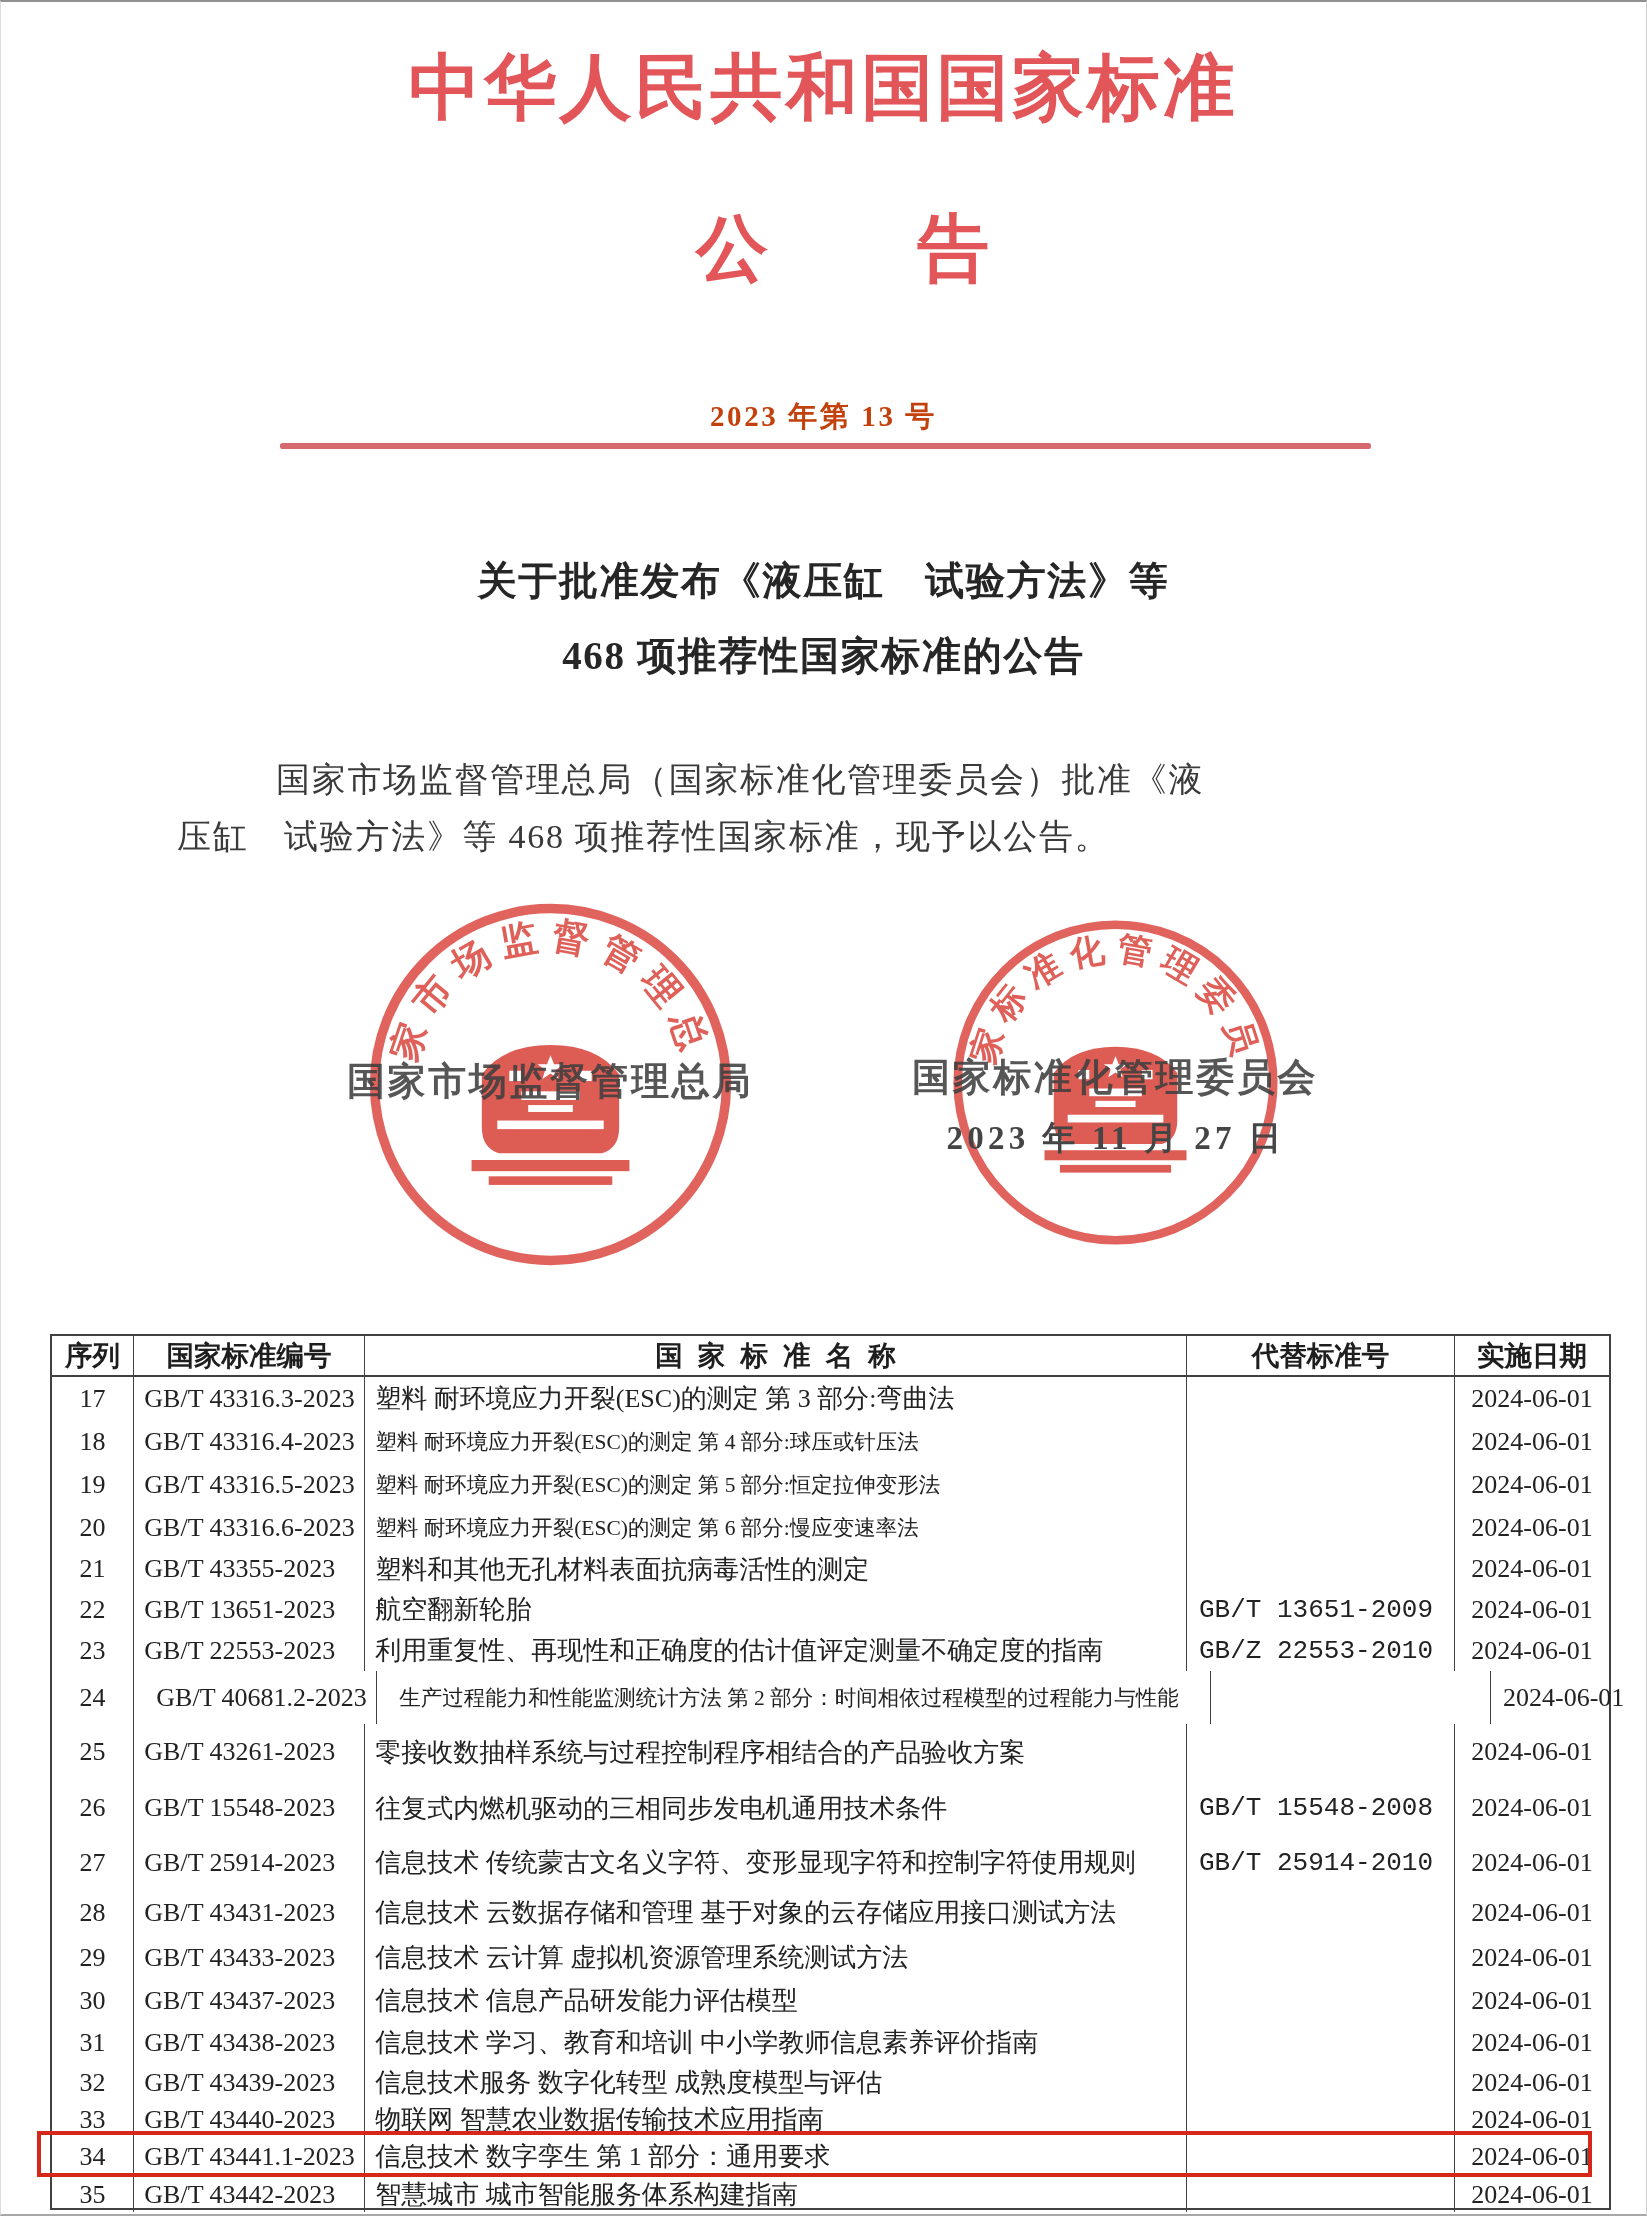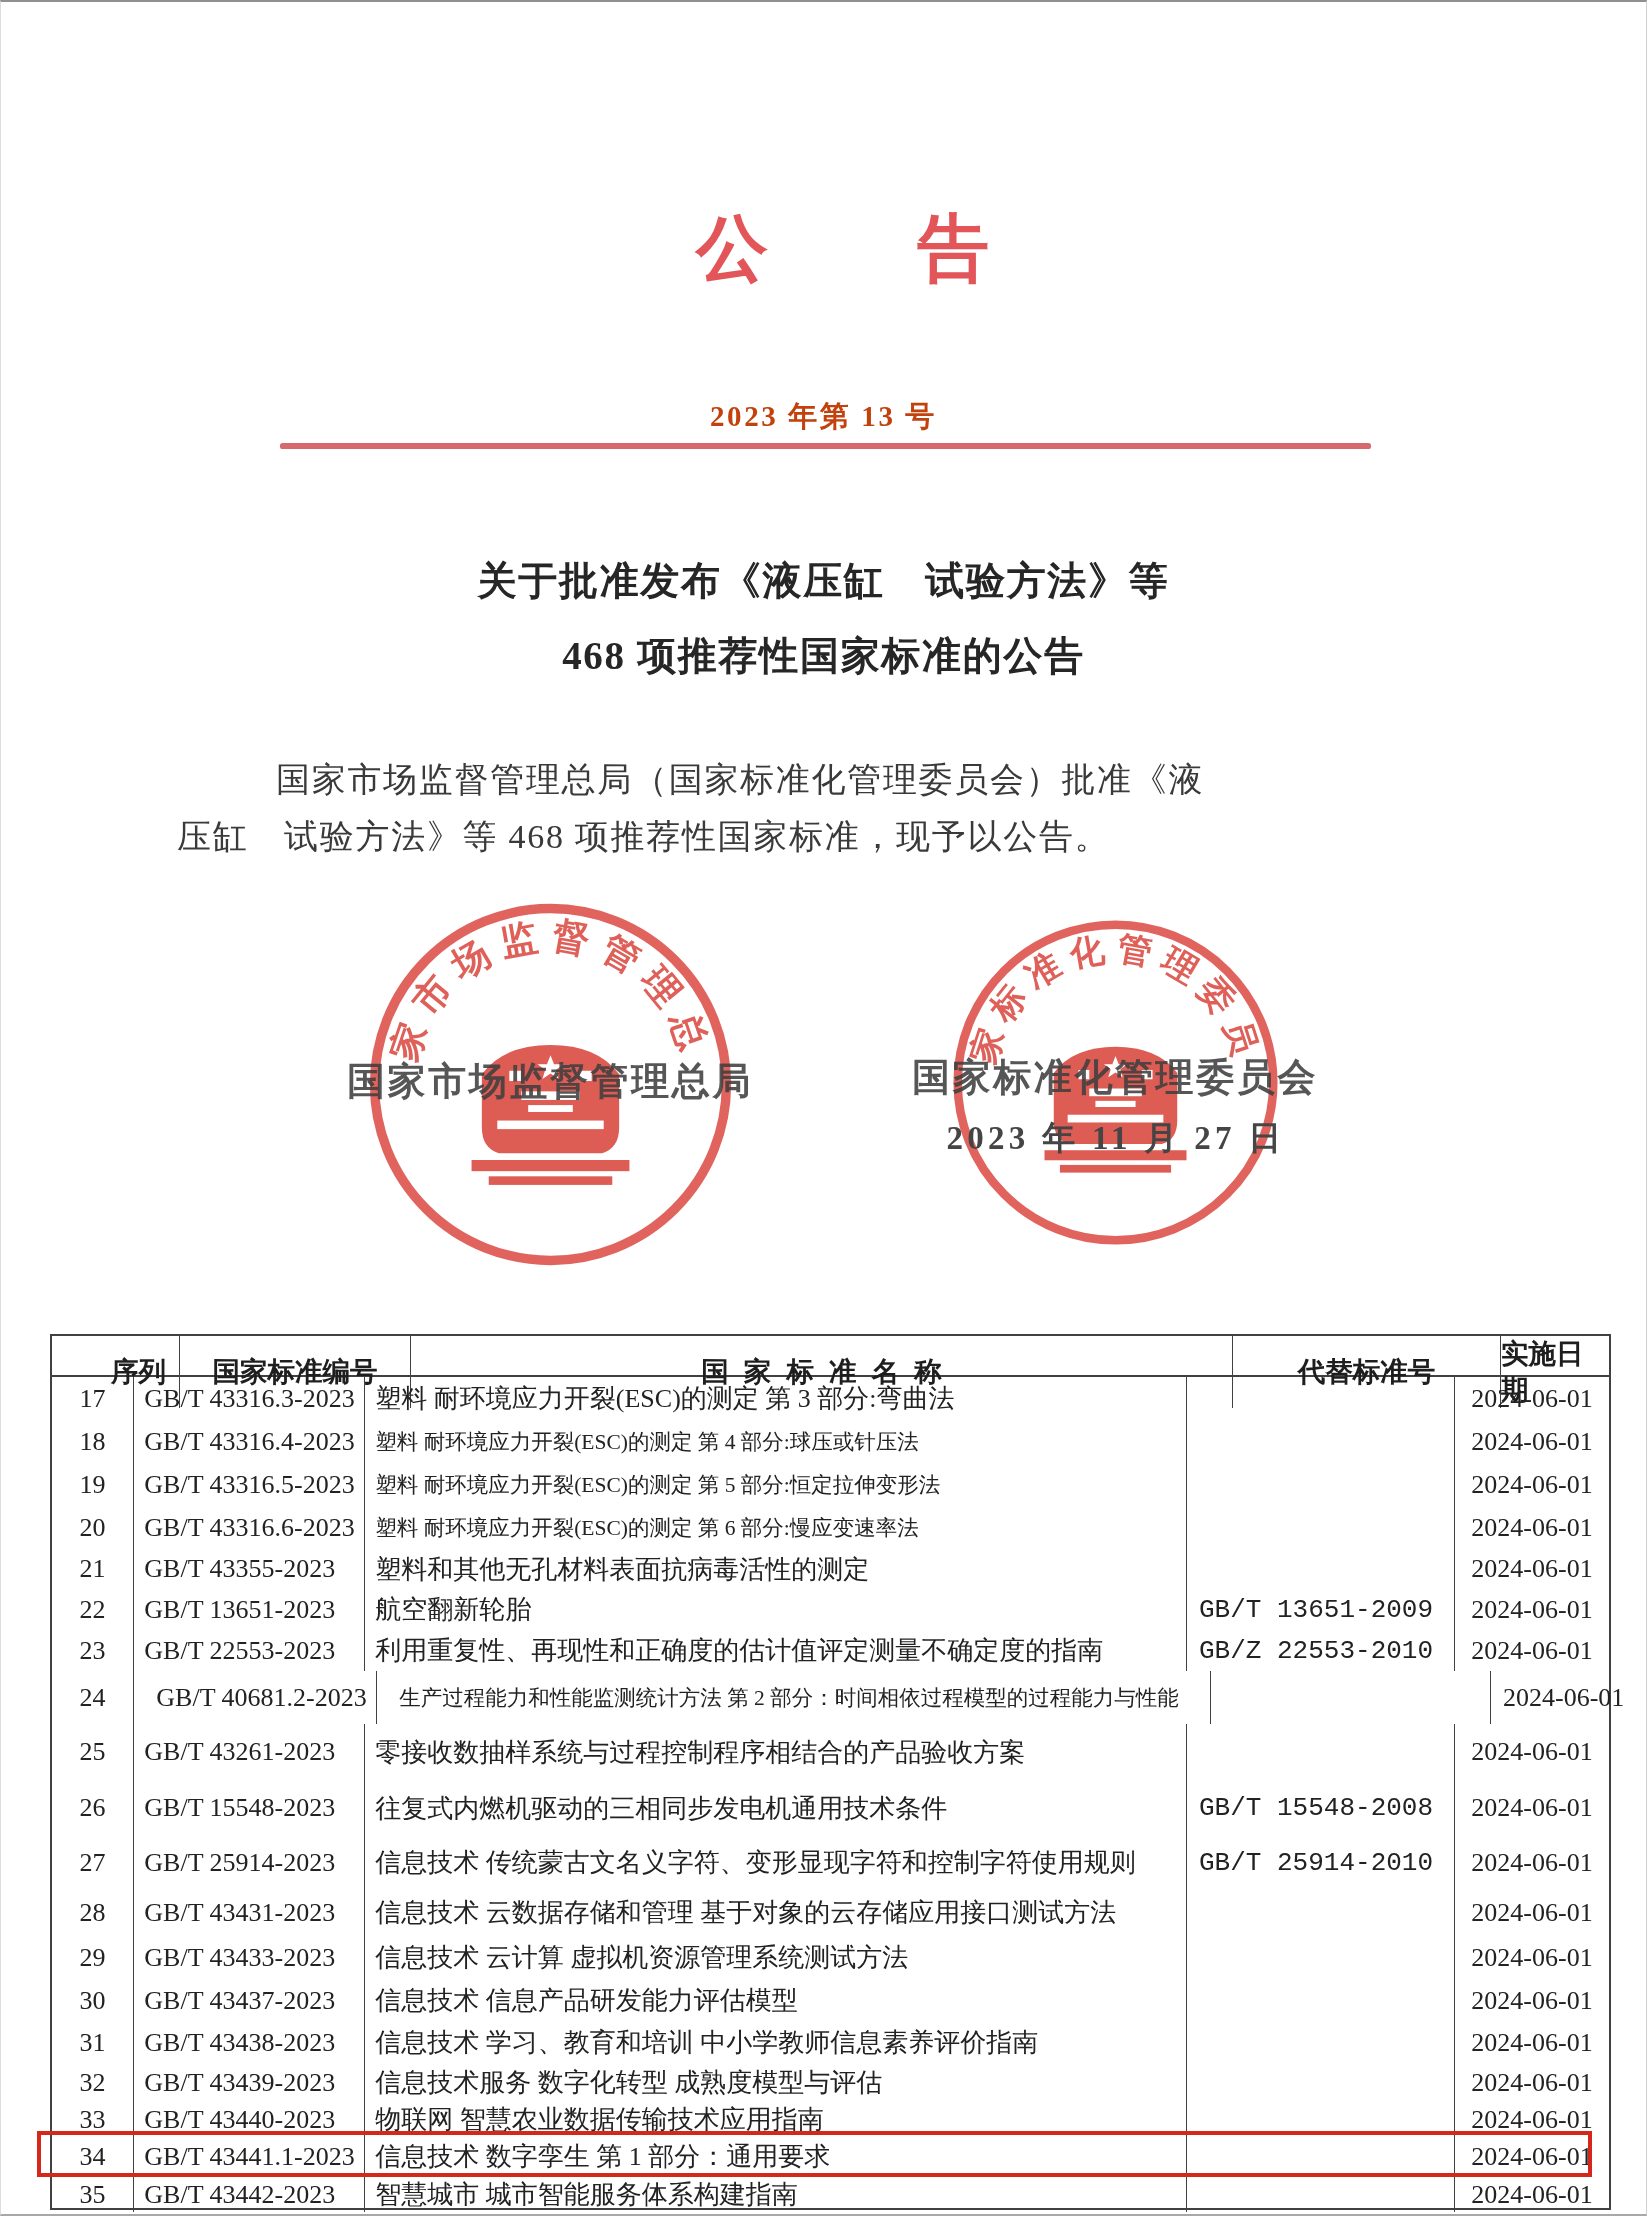--- a/index.html
+++ b/index.html
@@ -52,21 +52,21 @@
     font-size:33px;color:#454545;letter-spacing:4.3px;white-space:nowrap;font-weight:600;
   }
 
   #std-table{
     position:absolute;left:49px;top:1332px;width:1561px;box-sizing:border-box;
     border:2.6px solid #414141;background:#fff;
   }
   .thead,.trow{
     display:grid;grid-template-columns:82px 231px 822px 268px 1fr;
   }
-  .thead{height:39px;border-bottom:2.6px solid #414141;padding-left:46px;}
+  .thead{height:39px;border-bottom:2.6px solid #414141;}
   .th{
     border-right:1.7px solid #414141;display:flex;align-items:center;justify-content:center;
     font-weight:700;font-size:27.5px;color:#1e1e1e;
   }
   .th:last-child{border-right:none;}
   .th-name{letter-spacing:.55em;text-indent:.55em;}
   .td{
     border-right:1.7px solid #414141;display:flex;align-items:center;
     font-size:26px;color:#222;box-sizing:border-box;overflow:visible;white-space:nowrap;
   }
@@ -80,20 +80,21 @@
   #highlight-box{
     position:absolute;left:36px;top:2129px;width:1547px;height:38px;
     border:4.3px solid #d5281b;background:transparent;pointer-events:none;
   }
 </style>
 </head>
 <body>
 
 <div id="page">
 
+  <div class="abs centerline doc-title">中华人民共和国国家标准</div>
   <div class="abs centerline doc-subtitle">公　　告</div>
   <div class="abs centerline issue-number">2023 年第 13 号</div>
   <div class="abs divider"></div>
 
   <div class="abs centerline heading1">关于批准发布《液压缸　试验方法》等</div>
   <div class="abs centerline heading2">468 项推荐性国家标准的公告</div>
 
   <div class="abs bodyline body1">国家市场监督管理总局（国家标准化管理委员会）批准《液</div>
   <div class="abs bodyline body2">压缸　试验方法》等 468 项推荐性国家标准，现予以公告。</div>
 

